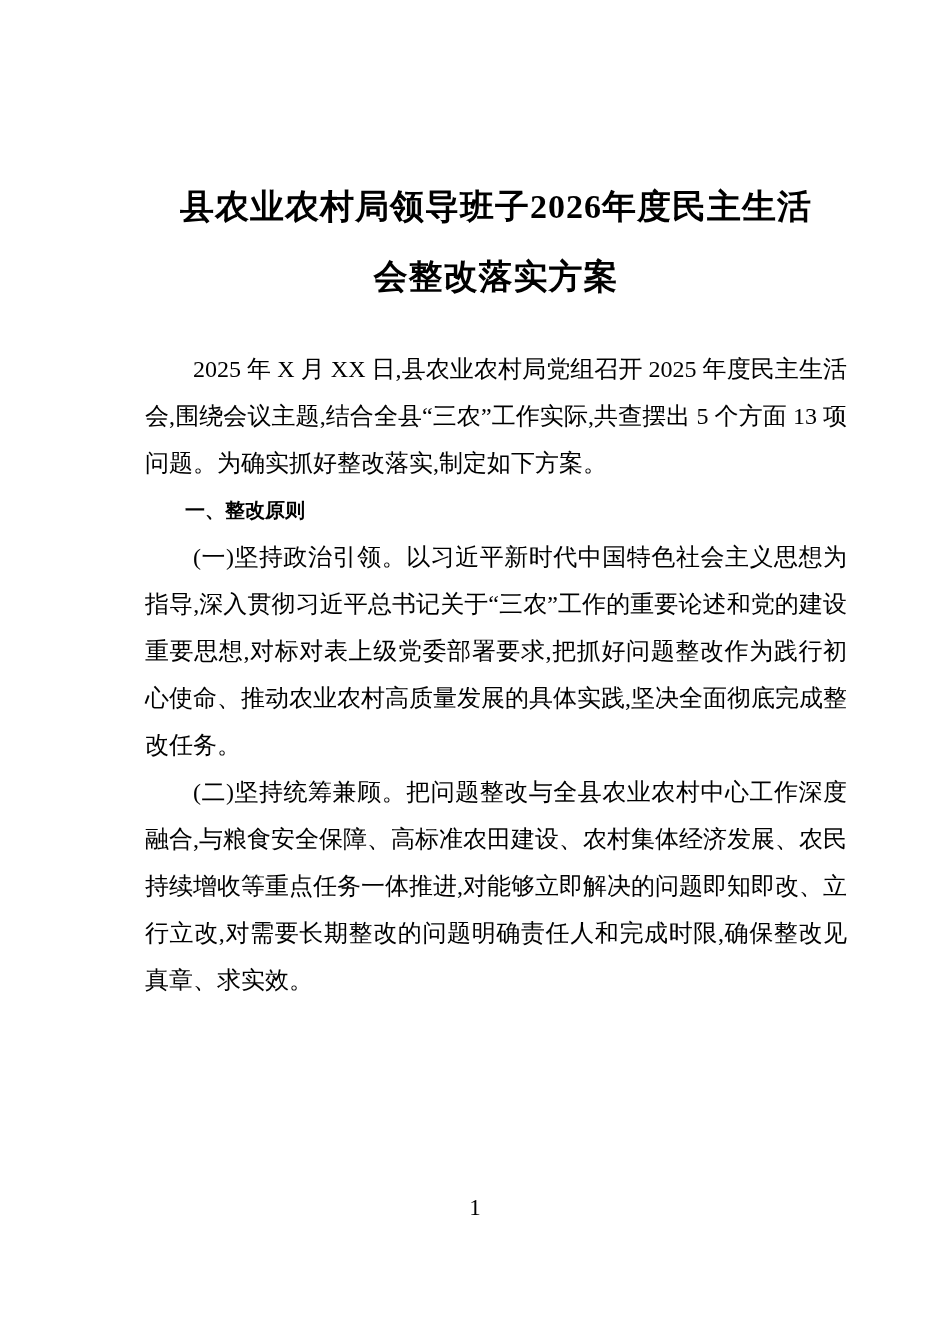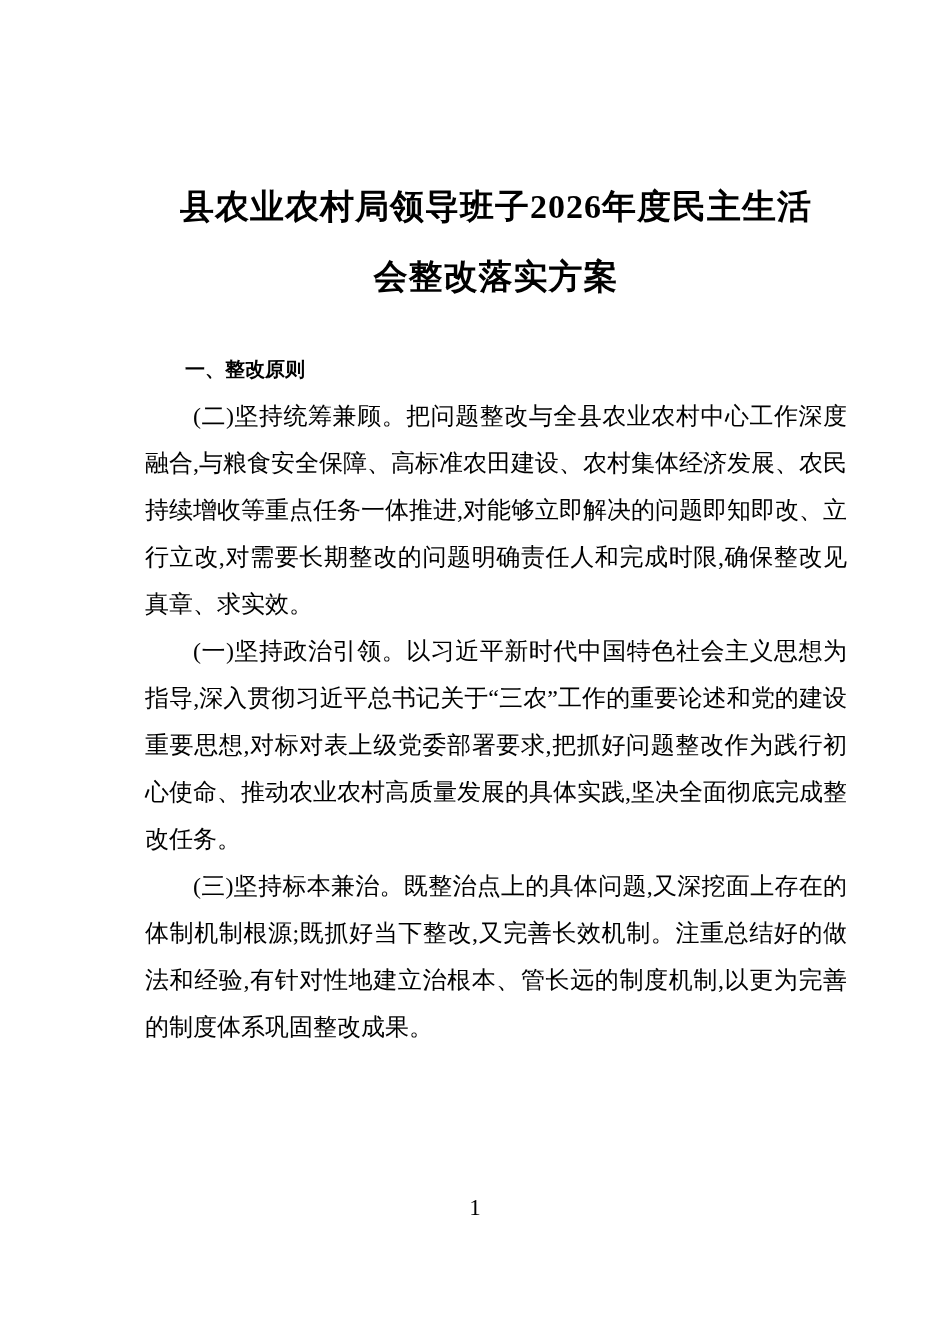--- a/index.html
+++ b/index.html
@@ -54,24 +54,24 @@
     font-family: "Liberation Serif", "DejaVu Serif", serif;
   }
 </style>
 </head>
 <body>
 
 <div class="page">
 
   <h1 class="doc-title">县农业农村局领导班子2026年度民主生活会整改落实方案</h1>
 
+  <p class="body-para">2025 年 X 月 XX 日,县农业农村局党组召开 2025 年度民主生活会,围绕会议主题,结合全县“三农”工作实际,共查摆出 5 个方面 13 项问题。为确实抓好整改落实,制定如下方案。</p>
 
   <h2 class="section-heading">一、整改原则</h2>
 
+  <p class="body-para">(一)坚持政治引领。以习近平新时代中国特色社会主义思想为指导,深入贯彻习近平总书记关于“三农”工作的重要论述和党的建设重要思想,对标对表上级党委部署要求,把抓好问题整改作为践行初心使命、推动农业农村高质量发展的具体实践,坚决全面彻底完成整改任务。</p>
+
   <p class="body-para">(二)坚持统筹兼顾。把问题整改与全县农业农村中心工作深度融合,与粮食安全保障、高标准农田建设、农村集体经济发展、农民持续增收等重点任务一体推进,对能够立即解决的问题即知即改、立行立改,对需要长期整改的问题明确责任人和完成时限,确保整改见真章、求实效。</p>
 
-  <p class="body-para">(一)坚持政治引领。以习近平新时代中国特色社会主义思想为指导,深入贯彻习近平总书记关于“三农”工作的重要论述和党的建设重要思想,对标对表上级党委部署要求,把抓好问题整改作为践行初心使命、推动农业农村高质量发展的具体实践,坚决全面彻底完成整改任务。</p>
-
-  <p class="body-para">(三)坚持标本兼治。既整治点上的具体问题,又深挖面上存在的体制机制根源;既抓好当下整改,又完善长效机制。注重总结好的做法和经验,有针对性地建立治根本、管长远的制度机制,以更为完善的制度体系巩固整改成果。</p>
 
   <div class="page-number">1</div>
 
 </div>
 
 </body></html>

